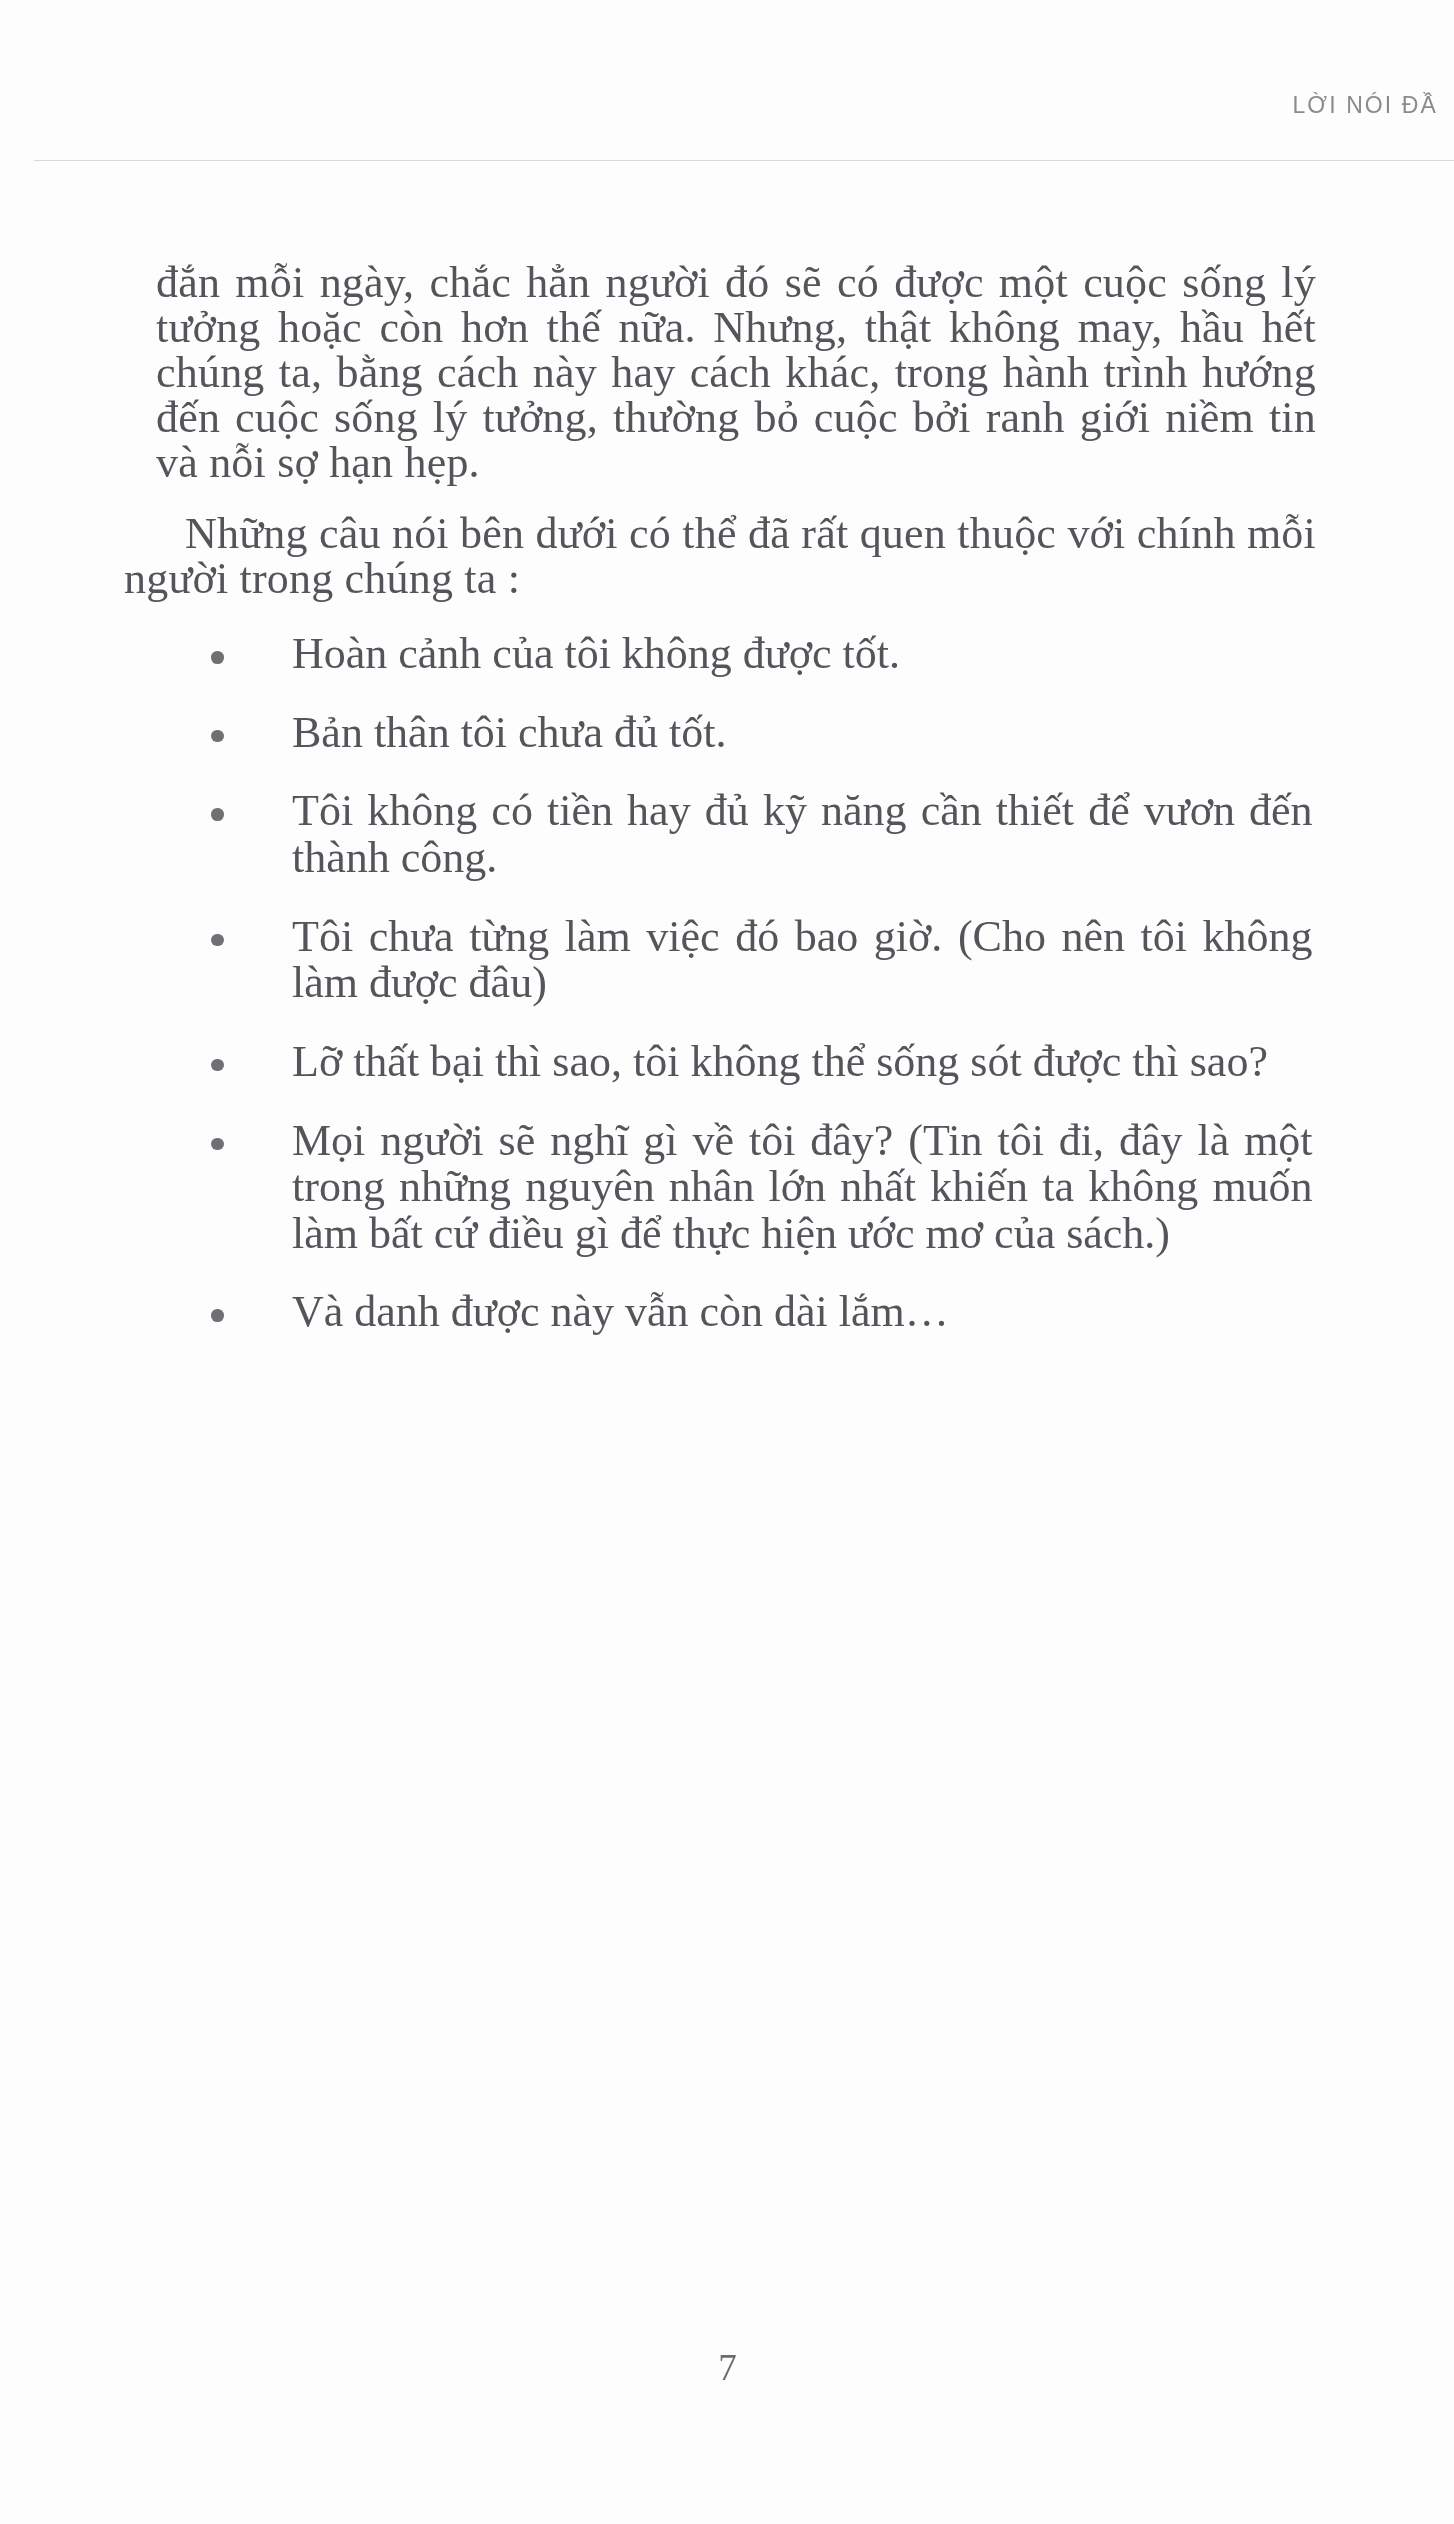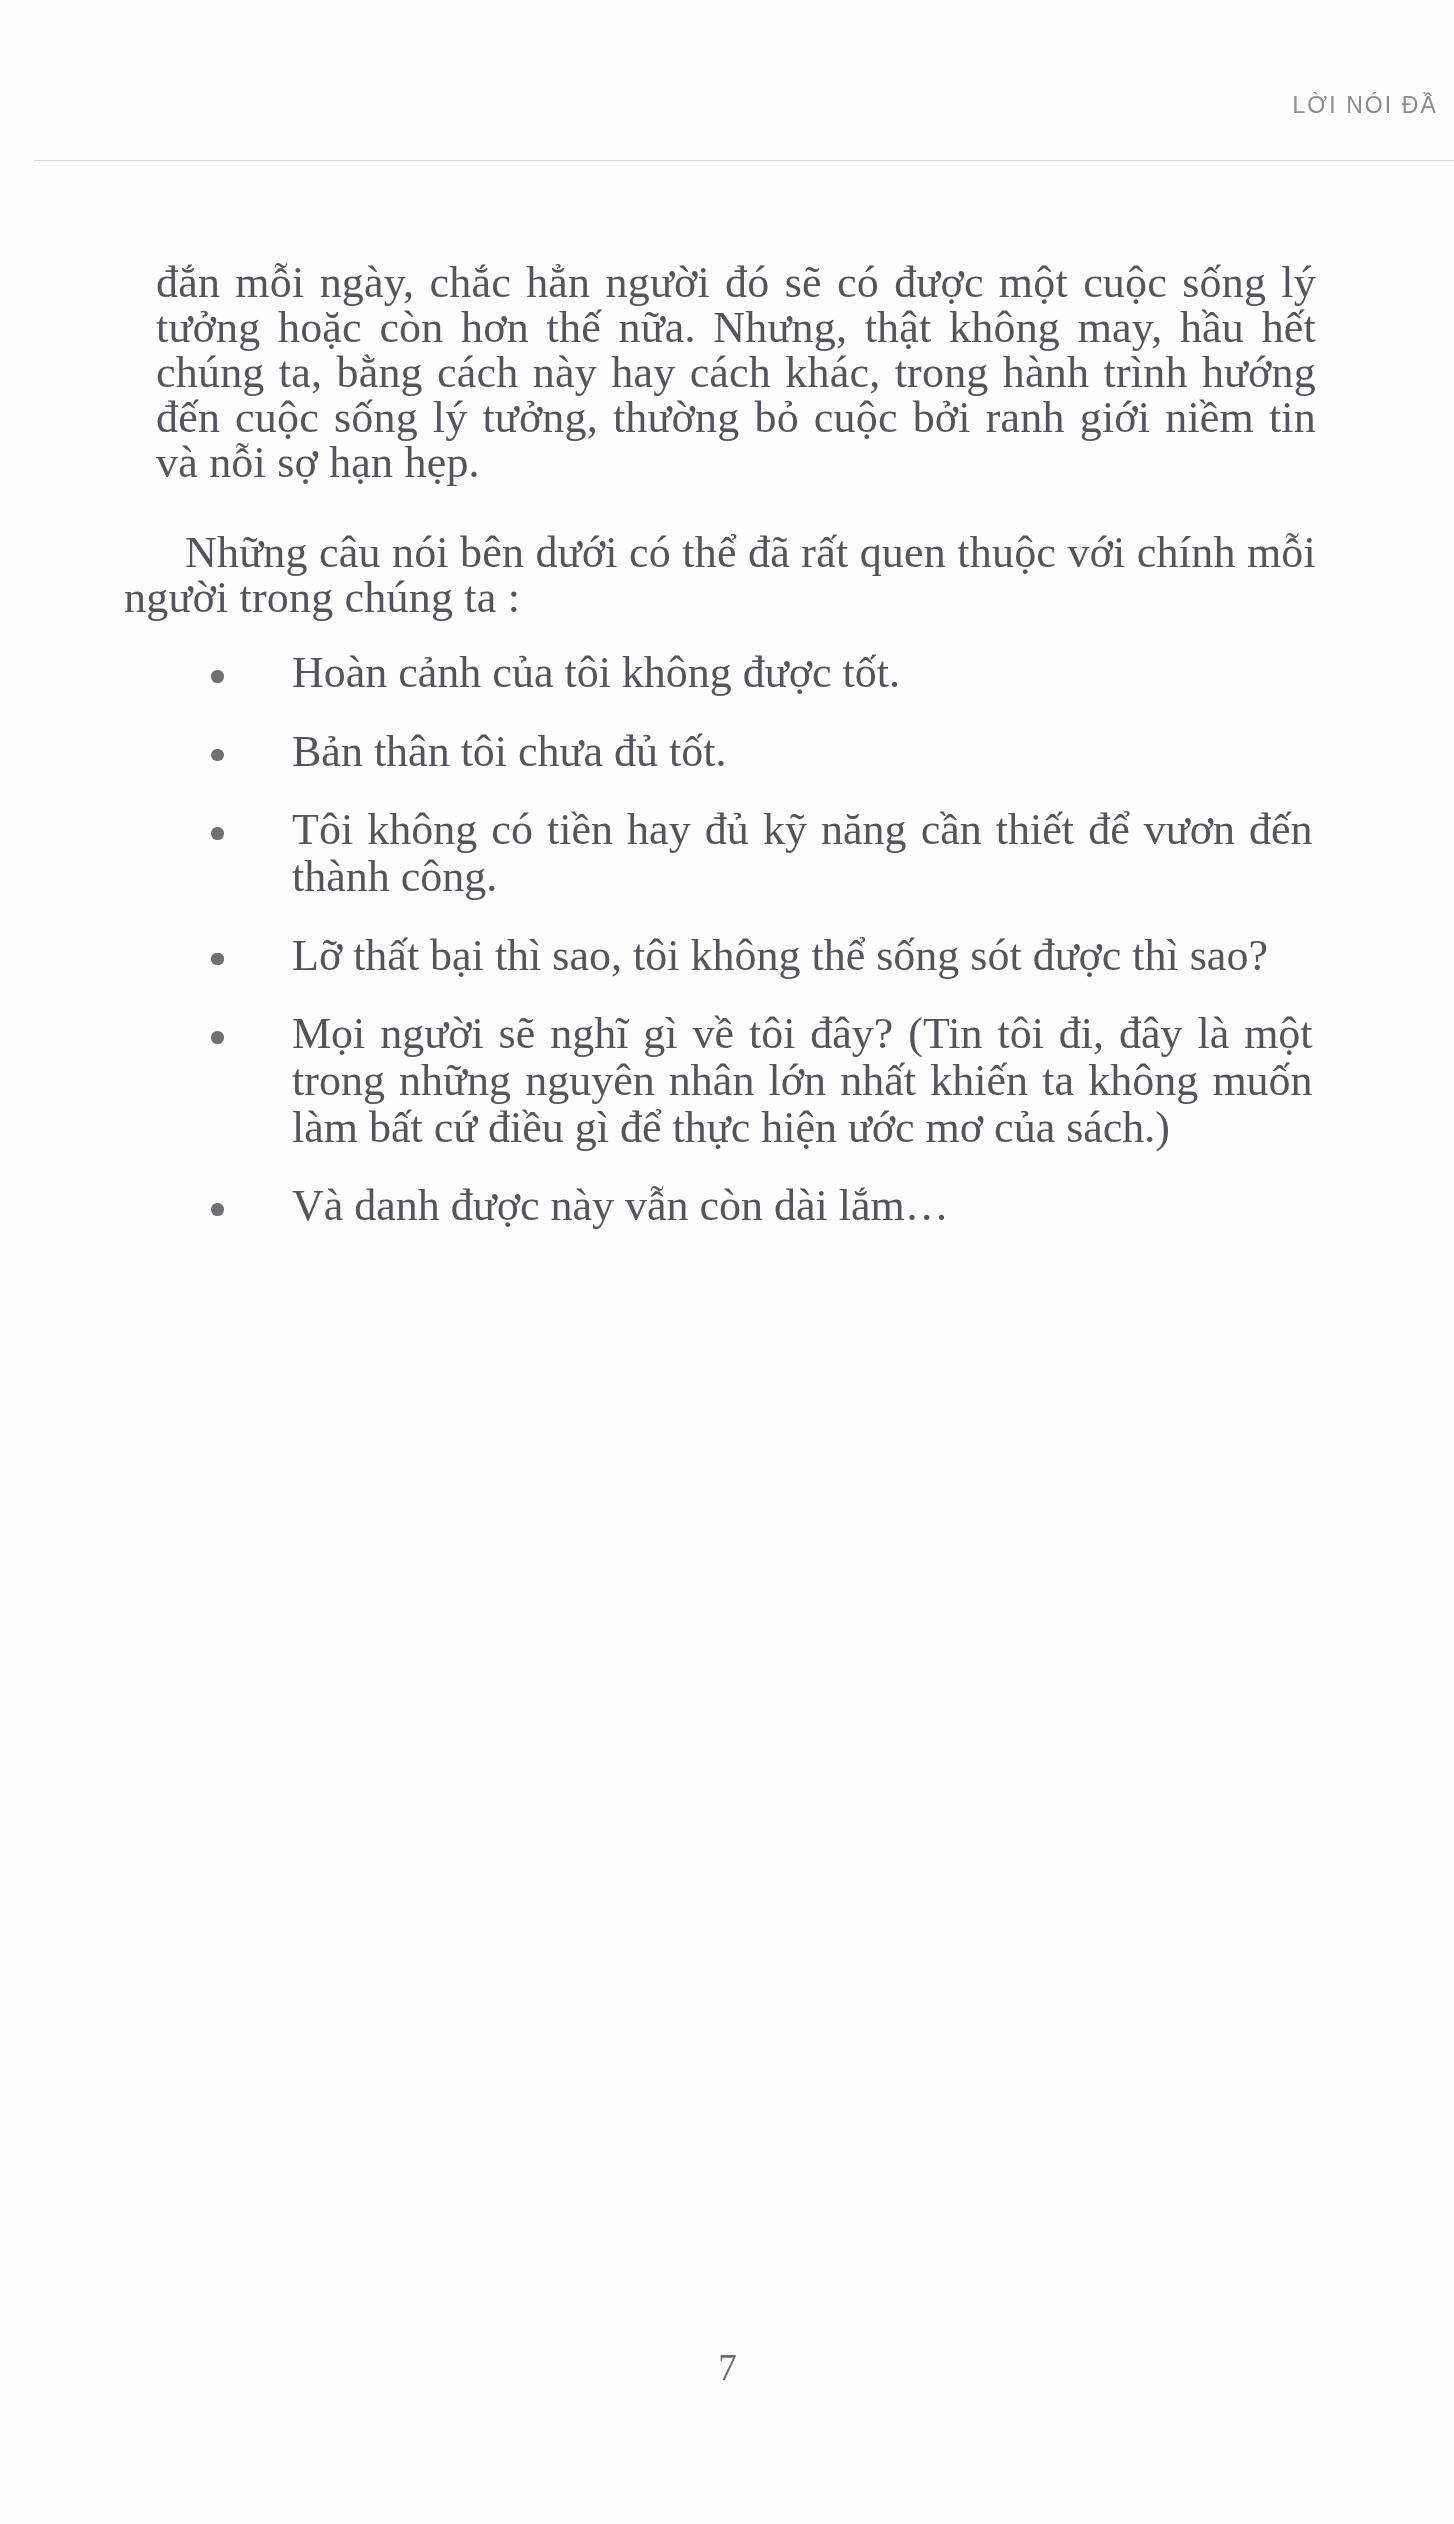--- a/index.html
+++ b/index.html
@@ -58,21 +58,21 @@
     text-justify: inter-word;
     color: #54545a;
     letter-spacing: 0.2px;
   }
   p.body-par.first {
     margin-bottom: 5px;
     margin-left: 32px;
   }
   p.body-par.indent {
     text-indent: 61px;
-    margin-top: 46px;
+    margin-top: 27px;
   }
   ul.bullets {
     list-style: none;
     margin: 29px 0 0 0;
     padding: 0;
   }
   ul.bullets li {
     position: relative;
     padding-left: 168px;
     font-size: 44px;
@@ -128,20 +128,21 @@
       <li>
         <span class="dot"></span>
         <span>Bản thân tôi chưa đủ tốt.</span>
       </li>
       <li class="wide">
         <span class="dot"></span>
         <span>Tôi không có tiền hay đủ kỹ năng cần thiết để vươn đến thành công.</span>
       </li>
       <li class="wide">
         <span class="dot"></span>
+        <span>Tôi chưa từng làm việc đó bao giờ. (Cho nên tôi không làm được đâu)</span>
       </li>
       <li class="wide">
         <span class="dot"></span>
         <span>Lỡ thất bại thì sao, tôi không thể sống sót được thì sao?</span>
       </li>
       <li class="wide">
         <span class="dot"></span>
         <span>Mọi người sẽ nghĩ gì về tôi đây? (Tin tôi đi, đây là một trong những nguyên nhân lớn nhất khiến ta không muốn làm bất cứ điều gì để thực hiện ước mơ của sách.)</span>
       </li>
       <li>

